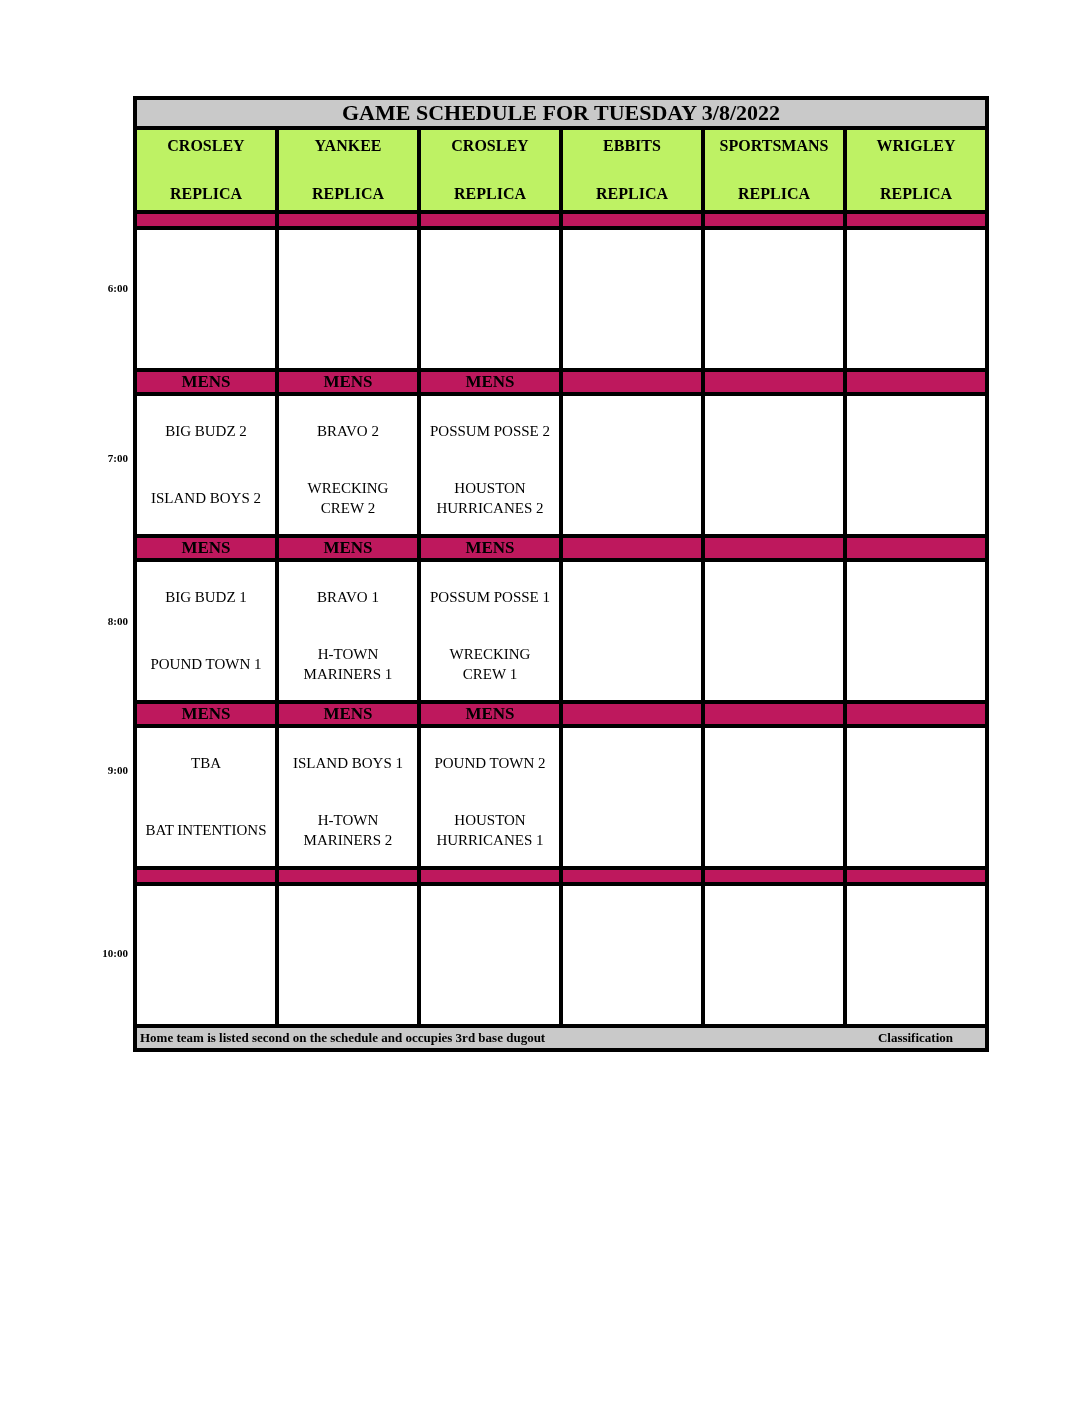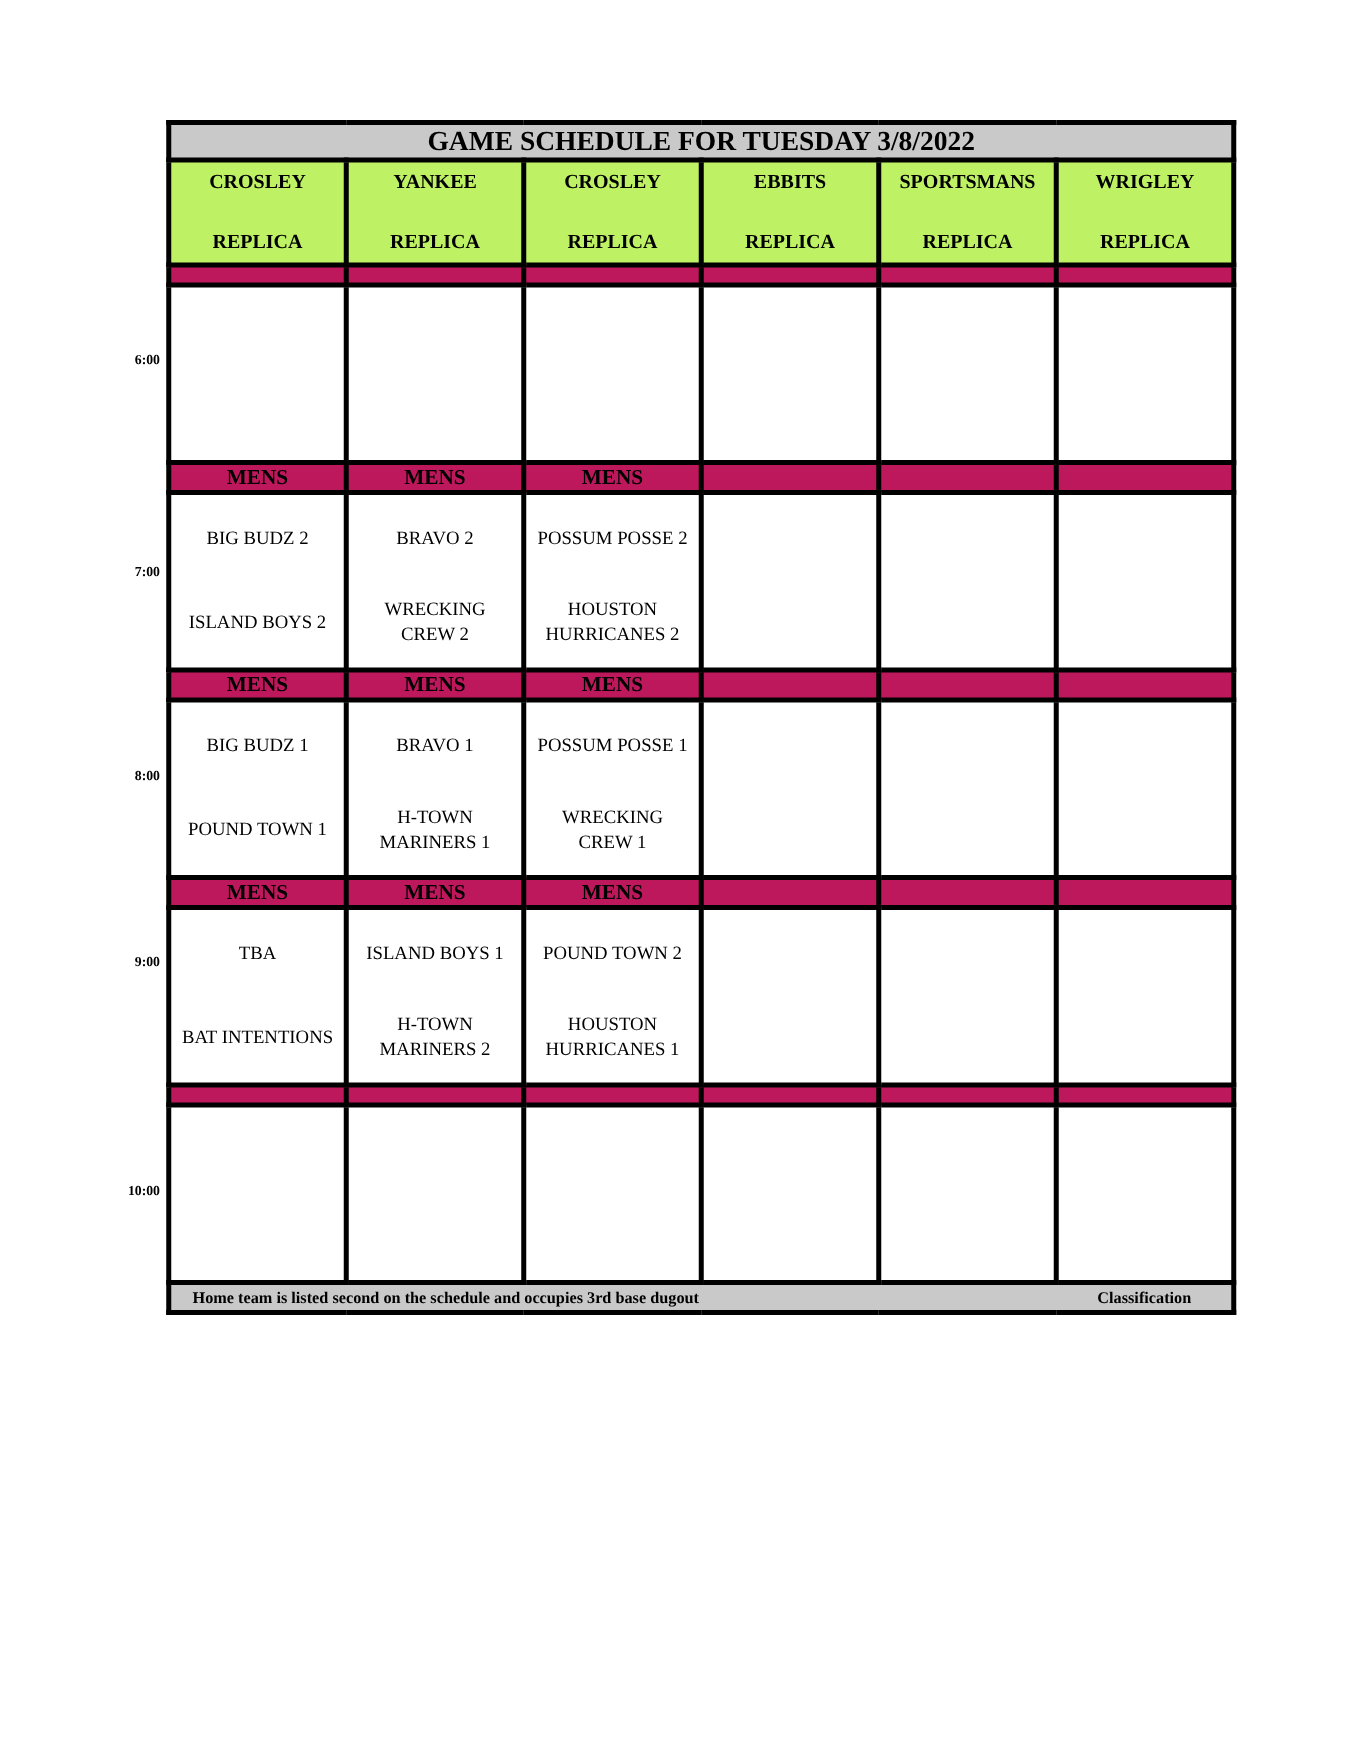--- a/index.html
+++ b/index.html
@@ -70,21 +70,21 @@
   td.footerc {
     background: #c9c9c9;
     height: 24px;
     vertical-align: middle;
     padding: 0;
   }
   .foot-flex {
     display: flex;
     justify-content: space-between;
     align-items: center;
-    padding-left: 17px;
+    padding-left: 3px;
     padding-right: 32px;
     font-weight: bold;
     font-size: 13px;
     color: #000000;
   }
   .tl {
     position: absolute;
     left: 50px;
     width: 78px;
     text-align: right;

